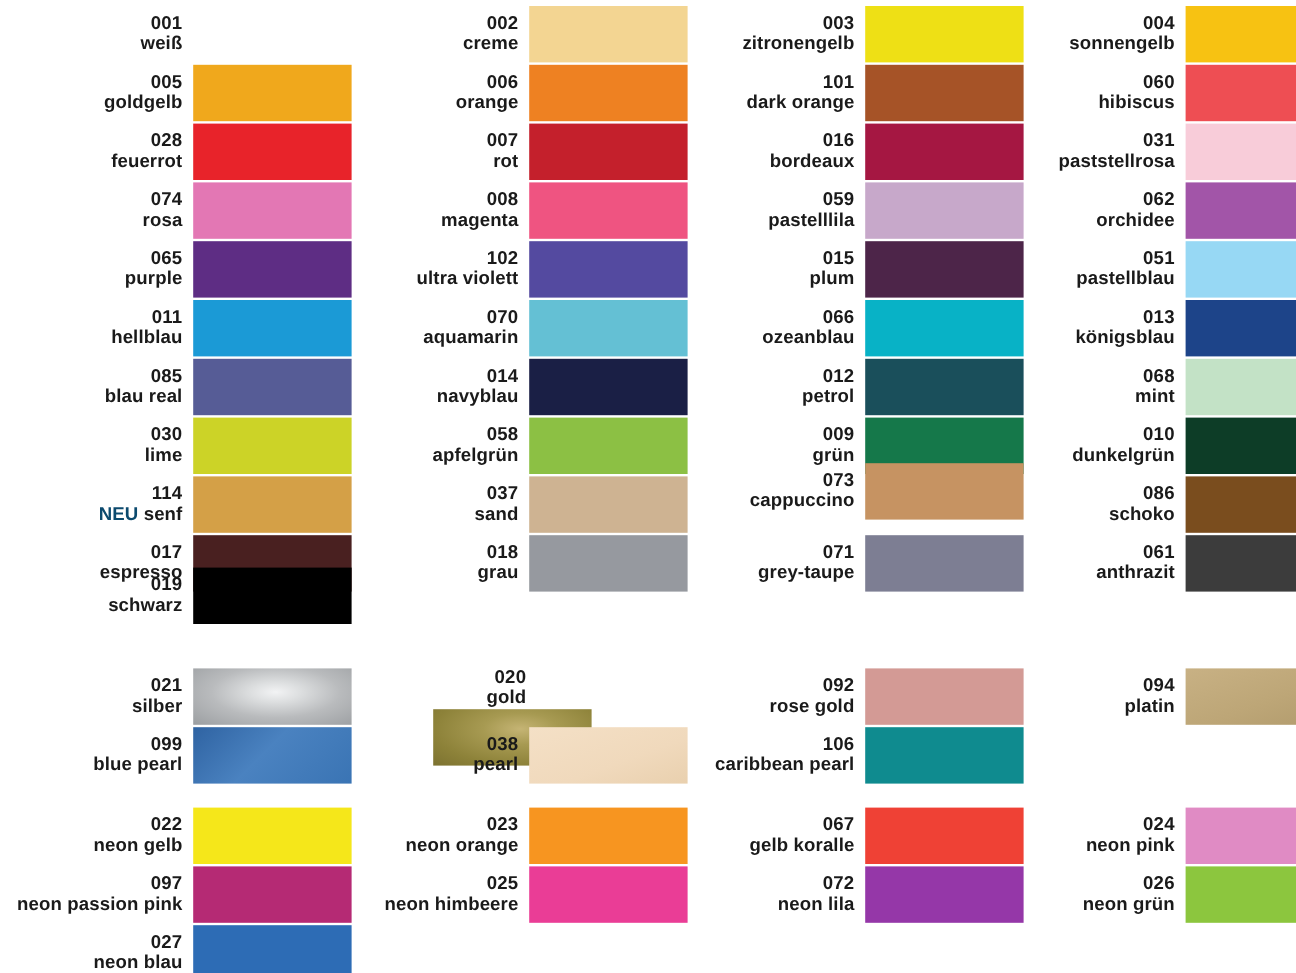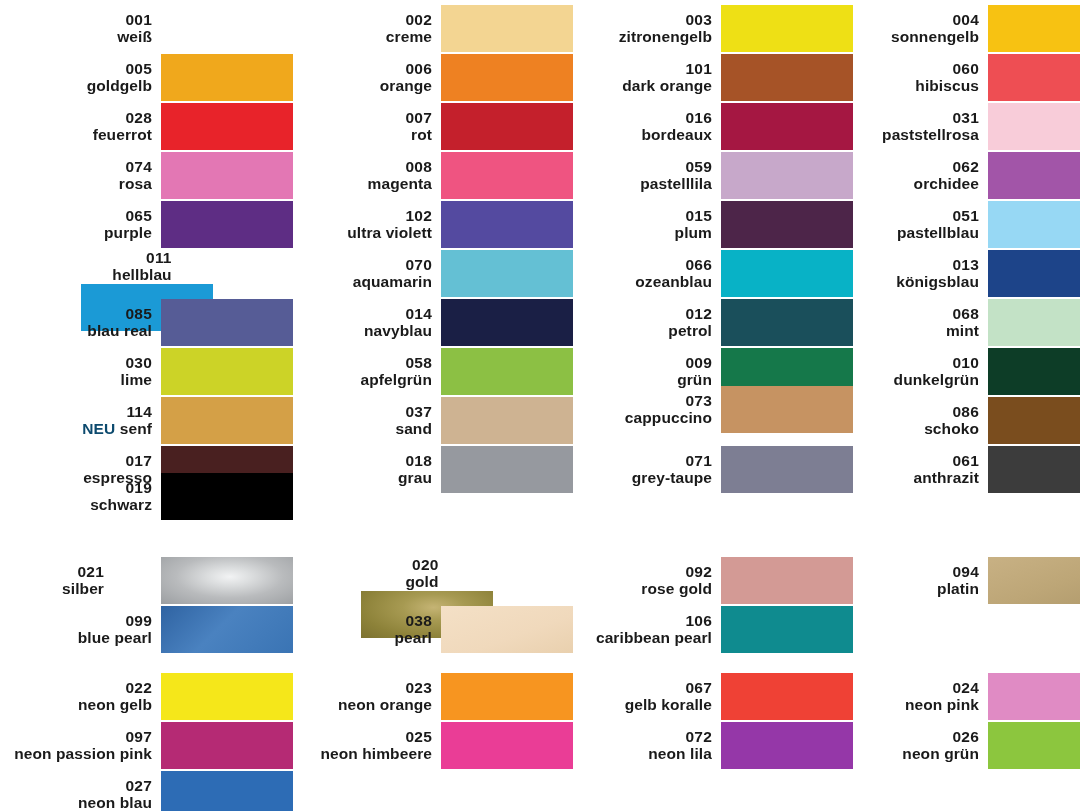--- a/index.html
+++ b/index.html
@@ -105,21 +105,21 @@
         </div>
         <div class="chip" title="074 rosa" style="background: rgb(227, 119, 180);"></div>
       </div>
       <div class="swatch-row" style="top: 200px;">
         <div class="labels">
           <span class="code">065</span>
           <span class="cname">purple</span>
         </div>
         <div class="chip" title="065 purple" style="background: rgb(94, 45, 132);"></div>
       </div>
-      <div class="swatch-row" style="top: 249px; flex-direction: column;">
+      <div class="swatch-row" style="top: 249px;">
         <div class="labels">
           <span class="code">011</span>
           <span class="cname">hellblau</span>
         </div>
         <div class="chip" title="011 hellblau" style="background: rgb(27, 154, 214);"></div>
       </div>
       <div class="swatch-row" style="top: 298px;">
         <div class="labels">
           <span class="code">085</span>
           <span class="cname">blau real</span>
@@ -147,21 +147,21 @@
         </div>
         <div class="chip" title="017 espresso" style="background: rgb(73, 32, 32);"></div>
       </div>
       <div class="swatch-row" style="top: 472px;">
         <div class="labels">
           <span class="code">019</span>
           <span class="cname">schwarz</span>
         </div>
         <div class="chip" title="019 schwarz" style="background: rgb(0, 0, 0);"></div>
       </div>
-      <div class="swatch-row" style="top: 556px; gap: 48px;">
+      <div class="swatch-row" style="top: 556px;">
         <div class="labels">
           <span class="code">021</span>
           <span class="cname">silber</span>
         </div>
         <div class="chip" title="021 silber" style="background: radial-gradient(at 52% 42%, rgb(242, 243, 244) 0%, rgb(220, 222, 223) 22%, rgb(185, 187, 189) 55%, rgb(155, 158, 161) 100%);"></div>
       </div>
       <div class="swatch-row" style="top: 605px;">
         <div class="labels">
           <span class="code">099</span>
           <span class="cname">blue pearl</span>

